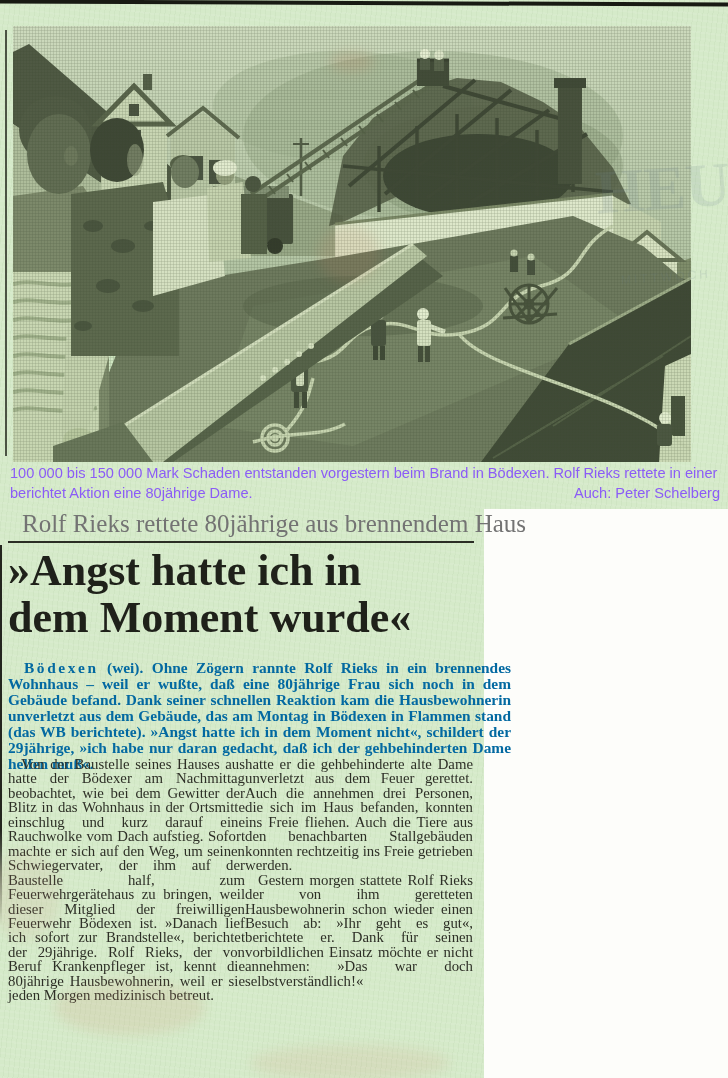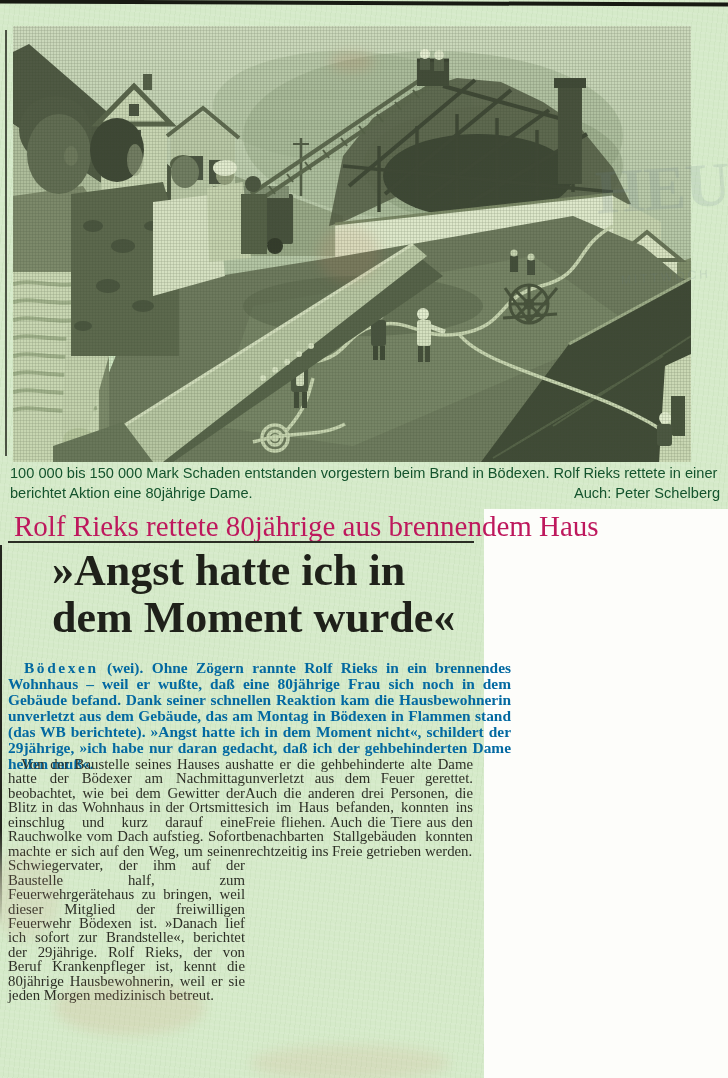--- a/index.html
+++ b/index.html
@@ -21,26 +21,26 @@
   .halftone{position:absolute;left:13px;top:26px;width:678px;height:436px;pointer-events:none;
     background-image:radial-gradient(rgba(22,32,16,.22) .8px, rgba(0,0,0,0) 1.3px);
     background-size:3px 3px;}
   .tint{position:absolute;left:13px;top:26px;width:678px;height:436px;pointer-events:none;
     background:linear-gradient(rgba(205,230,180,.16), rgba(180,212,158,.22));}
   .bleed{position:absolute;right:2px;top:158px;width:128px;text-align:center;
     color:rgba(105,130,140,.14);transform:rotate(-4deg);pointer-events:none;}
   .bleed-masthead{font-size:62px;font-weight:bold;font-family:"Liberation Serif",serif;line-height:60px;}
   .bleed-day{font-size:12px;letter-spacing:3px;margin-top:52px;font-family:"Liberation Sans",sans-serif;}
   .caption{position:absolute;left:10px;top:464px;width:710px;
-    font-family:"Liberation Sans",sans-serif;font-size:14.6px;line-height:19.5px;color:#14532d;}
+    font-family:"Liberation Sans",sans-serif;font-size:14.6px;line-height:19.5px;color:#8b5cf6;}
   .caption-row{display:flex;justify-content:space-between;}
-  .kicker{position:absolute;left:14px;top:510px;font-size:29px;color:#be185d;white-space:nowrap;}
+  .kicker{position:absolute;left:22px;top:510px;font-size:25px;color:#737373;white-space:nowrap;}
   .kicker-underline{position:absolute;left:8px;top:541px;width:466px;height:2px;background:#2b2d25;}
   .headline{position:absolute;left:8px;top:547px;width:510px;font-weight:bold;
-    font-size:44px;line-height:47px;color:#1f211a;margin-left:44px;}
+    font-size:44px;line-height:47px;color:#1f211a;}
   .lead{position:absolute;left:8px;top:645px;width:503px;font-weight:bold;font-size:15.4px;
     line-height:15.9px;text-align:justify;color:#0369a1;text-indent:16px;hyphens:auto;}
   .dateline{letter-spacing:2.6px;}
   .article-rule{position:absolute;left:0;top:545px;width:2px;height:380px;
     background:linear-gradient(#23251e 75%, rgba(35,37,30,0));}
   .cols{position:absolute;left:8px;top:757px;width:474px;display:flex;color:#2d2f26;}
   .col-l{width:237px;} .col-r{width:228px;}
   .cols p{margin:0;font-size:14.8px;line-height:14.45px;text-align:justify;hyphens:auto;}
   .ind{text-indent:13px;}
   .stain{position:absolute;border-radius:50%;filter:blur(6px);pointer-events:none;}
@@ -314,21 +314,22 @@
 
   <div class="article-rule"></div>
 
   <p class="lead"><span class="dateline">Bödexen</span> <span>(wei).</span> <span>Ohne Zögern rannte Rolf Rieks in ein brennendes Wohnhaus – weil er wußte, daß eine 80jährige Frau sich noch in dem Gebäude befand. Dank seiner schnellen Reaktion kam die Hausbewohnerin unverletzt aus dem Gebäude, das am Montag in Bödexen in Flammen stand (das WB berichtete). »Angst hatte ich in dem Moment nicht«, schildert der 29jährige, »ich habe nur daran gedacht, daß ich der gehbehinderten Dame helfen muß«.</span></p>
 
   <div class="cols">
     <div class="col-l">
       <p class="ind">Von der Baustelle seines Hauses aus hatte der Bödexer am Nachmittag beobachtet, wie bei dem Gewitter der Blitz in das Wohnhaus in der Ortsmitte einschlug und kurz darauf eine Rauchwolke vom Dach aufstieg. Sofort machte er sich auf den Weg, um seinen Schwiegervater, der ihm auf der Baustelle half, zum Feuerwehrgerätehaus zu bringen, weil dieser Mitglied der freiwilligen Feuerwehr Bödexen ist. »Danach lief ich sofort zur Brandstelle«, berichtet der 29jährige. Rolf Rieks, der von Beruf Krankenpfleger ist, kennt die 80jährige Hausbewohnerin, weil er sie jeden Morgen medizinisch betreut.</p>
     </div>
     <div class="col-r">
-      <p>hatte er die gehbehinderte alte Dame unverletzt aus dem Feuer gerettet. Auch die anderen drei Personen, die sich im Haus befanden, konnten ins Freie fliehen. Auch die Tiere aus den benachbarten Stallgebäuden konnten rechtzeitig ins Freie getrieben werden.</p>
+      <p>hatte er die gehbehinderte alte Dame unverletzt aus dem Feuer gerettet. Auch die annehmen drei Personen, die sich im Haus befanden, konnten ins Freie fliehen. Auch die Tiere aus den benachbarten Stallgebäuden konnten rechtzeitig ins Freie getrieben werden.</p>
+      <p class="ind">Gestern morgen stattete Rolf Rieks der von ihm geretteten Hausbewohnerin schon wieder einen Besuch ab: »Ihr geht es gut«, berichtete er. Dank für seinen vorbildlichen Einsatz möchte er nicht annehmen: »Das war doch selbstverständlich!«</p>
     </div>
   </div>
 
   <div class="stain s1"></div>
   <div class="stain s2"></div>
   <div class="stain s3"></div>
   <div class="stain s4"></div>
   <div class="stain s5"></div>
 </div>
 

